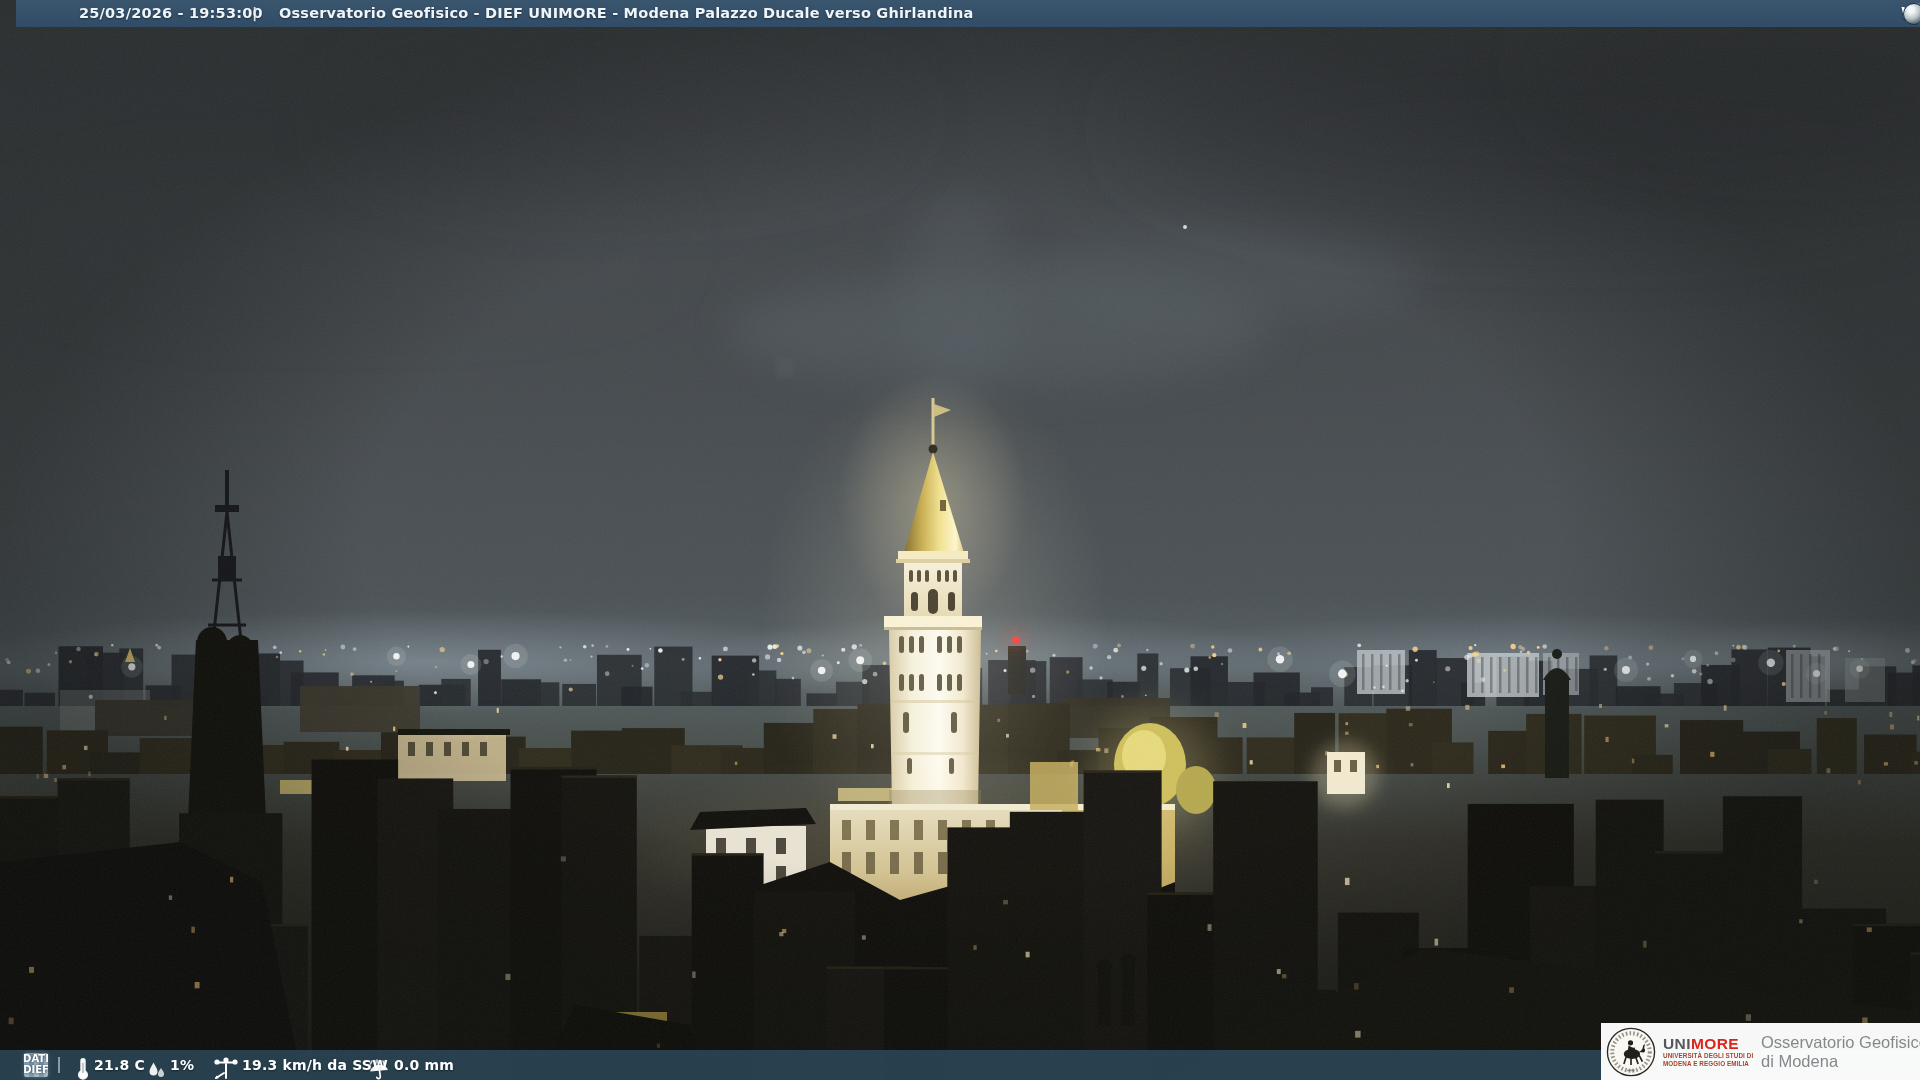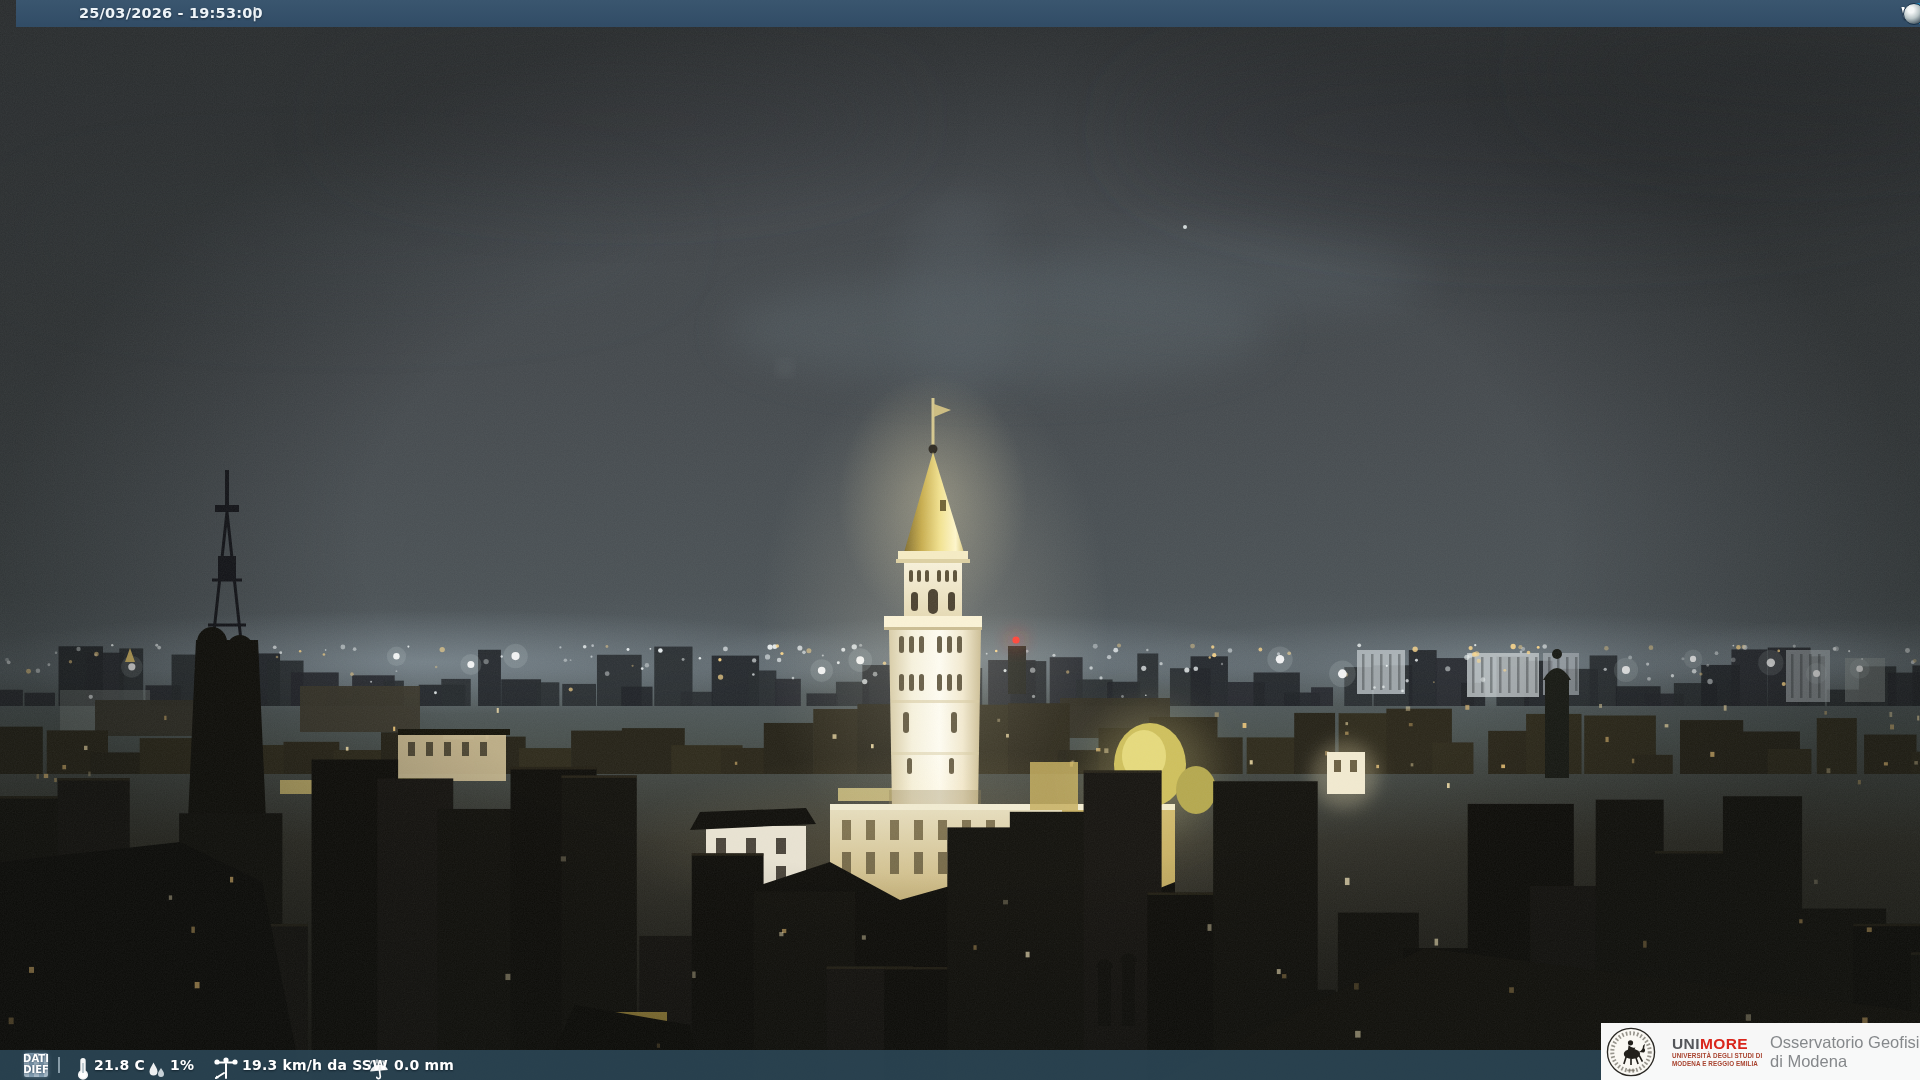--- a/index.html
+++ b/index.html
@@ -45,21 +45,21 @@
   .it-thermo{left:76px;top:3px;} .it-temp{left:94px;}
   .it-drops{left:146px;top:4px;} .it-hum{left:170px;}
   .it-wind{left:212px;top:3px;}  .it-windtxt{left:242px;}
   .it-umb{left:368px;top:4px;}   .it-rain{left:394px;text-align:right;}
 
   
   #logobox{position:absolute;left:1601px;top:1023px;width:319px;height:57px;
            background:rgba(255,255,255,.97);display:flex;align-items:center;
            font-family:"Liberation Sans",sans-serif;}
   #logobox .seal{margin-left:5px;flex:0 0 auto;}
-  .uni-col{margin-left:16px;width:88px;flex:0 0 auto;}
+  .uni-col{margin-left:7px;width:88px;flex:0 0 auto;}
   .uni-word{font-size:15.5px;font-weight:bold;letter-spacing:.4px;line-height:17px;}
   .uni-word .uni{color:#54565a;} .uni-word .more{color:#d9261c;}
   .uni-sub{font-size:6.3px;line-height:7.6px;color:#a8432f;font-weight:bold;
            letter-spacing:.1px;white-space:nowrap;}
   .org-col{margin-left:10px;color:#85888b;font-size:16.5px;line-height:19px;white-space:nowrap;}
 </style>
 </head>
 <body>
 
 <div id="frame">
@@ -816,20 +816,21 @@
         <rect x="1276.8446666304953" y="969.0823780186474" width="3.8435635460773483" height="4.982386062387377" fill="#fff0c2" opacity="0.720697266724892"></rect>
       </g>
 
     <rect width="1920" height="1080" fill="url(#vign)"></rect>
     <rect width="1920" height="1080" filter="url(#grain)" opacity=".5"></rect>
   </svg>
 
   <div id="topbar">
     <span class="bar-date">25/03/2026 - 19:53:00</span>
     <span class="bar-sep">|</span>
+    <span class="bar-title">Osservatorio Geofisico - DIEF UNIMORE - Modena Palazzo Ducale verso Ghirlandina</span>
     <div id="wcam">
       <span class="w-word">Weather</span>
       <span class="cam-box">
         <span class="lens"></span>
         <span class="cam-word">CAM</span>
       </span>
     </div>
   </div>
 
   <div id="bottombar">

